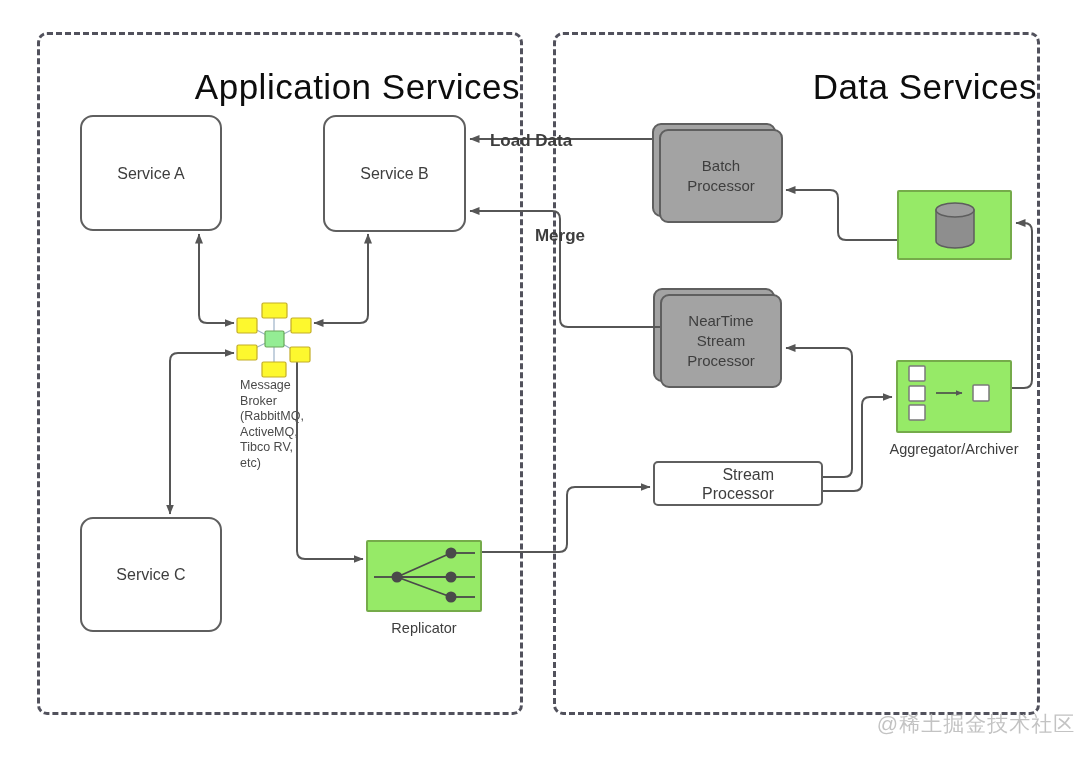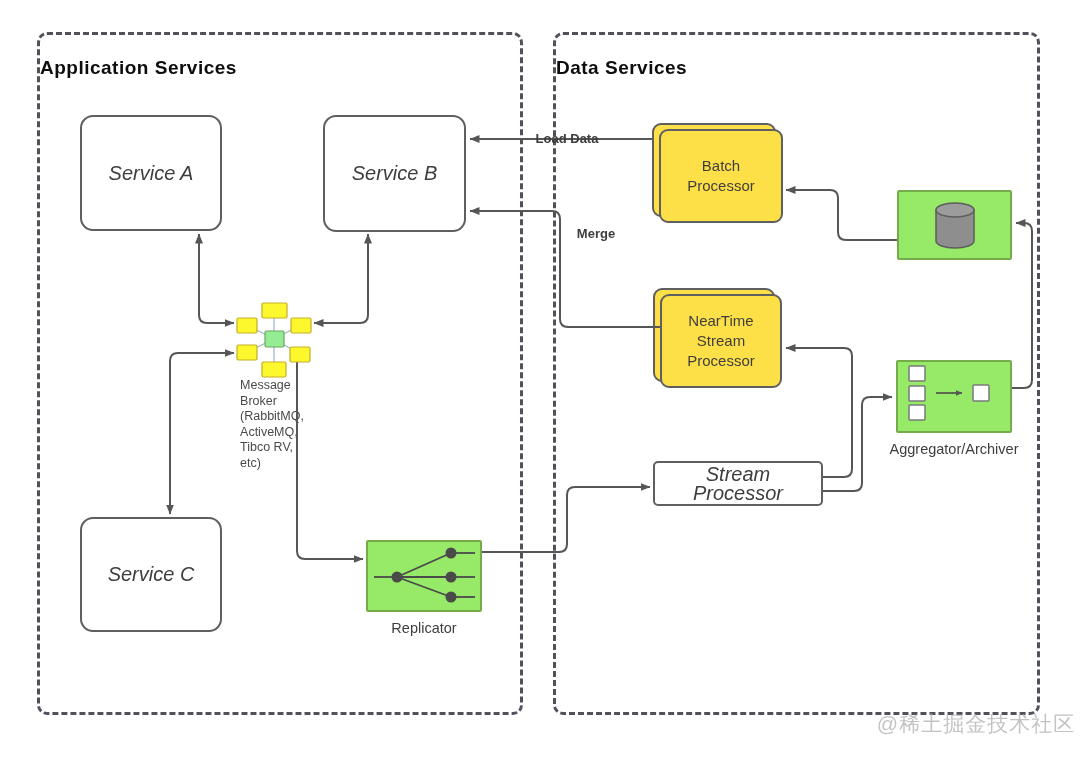--- a/index.html
+++ b/index.html
@@ -10,30 +10,30 @@
     --frame-border:#51515c; --title:#0d0d0d; --watermark:#bdbdbd;
     --spoke:#9db3c8; --dot:#4a4a4a;
     --cyl-fill:#8e8e8e; --cyl-top:#9c9c9c; --cyl-border:#5e5e5e;
   }
   html,body{margin:0;padding:0;background:#fff;}
   body{font-family:"Liberation Sans","DejaVu Sans",sans-serif;}
   .stage{position:relative;width:1080px;height:759px;background:#fff;overflow:hidden;}
 
   .frame{position:absolute;box-sizing:border-box;border:3px dashed var(--frame-border,#51515c);
          border-radius:10px;z-index:1;}
-  .frame-title{position:absolute;top:9px;left:0;right:0;text-align:left;font-size:19px;
-         font-weight:bold;color:var(--title,#0d0d0d);letter-spacing:.5px;}
+  .frame-title{position:absolute;top:9px;left:0;right:0;text-align:right;font-size:35px;
+         font-weight:normal;color:var(--title,#0d0d0d);letter-spacing:.5px;}
 
   .node{position:absolute;box-sizing:border-box;background:#fff;border:2px solid var(--box-border,#5f5f5f);
-        border-radius:13px;display:flex;align-items:center;justify-content:center;text-align:center;
-        font-size:20px;line-height:21px;color:var(--text,#3e3e3e);white-space:pre-line;z-index:2;font-style:italic;}
+        border-radius:13px;display:flex;align-items:center;justify-content:center;text-align:right;
+        font-size:16px;line-height:21px;color:var(--text,#3e3e3e);white-space:pre-line;z-index:2;}
   .rect{border-radius:5px;}
 
   .stack{position:absolute;z-index:2;}
-  .stack .layer{position:absolute;box-sizing:border-box;width:100%;height:100%;background:#fde047;
+  .stack .layer{position:absolute;box-sizing:border-box;width:100%;height:100%;background:#a3a3a3;
         border:2px solid var(--box-border,#5f5f5f);border-radius:9px;}
   .stack .back{left:-7px;top:-6px;}
   .stack .front{left:0;top:0;display:flex;align-items:center;justify-content:center;text-align:center;
         font-size:15px;line-height:20px;color:var(--text,#3e3e3e);white-space:pre-line;}
 
   .gbox{position:absolute;box-sizing:border-box;background:var(--green-fill,#96ea67);
         border:2px solid var(--green-border,#75ab4a);border-radius:2px;z-index:2;}
 
   .caption{position:absolute;transform:translateX(-50%);text-align:center;font-size:14.5px;
         line-height:19px;color:var(--text,#3e3e3e);white-space:pre-line;z-index:3;}
@@ -43,22 +43,22 @@
   svg.wires{position:absolute;left:0;top:0;z-index:4;pointer-events:none;}
   .wire{stroke:var(--line,#565656);stroke-width:2;fill:none;}
   .spoke{stroke:var(--spoke,#9db3c8);stroke-width:1.2;}
   .ybox{fill:var(--yellow-fill,#fdf82e);stroke:var(--yellow-border,#c3ad27);stroke-width:1.2;}
   .gcore{fill:var(--broker-center-fill,#94ed94);stroke:var(--broker-center-border,#6aa85a);stroke-width:1.2;}
   .dotline{stroke:var(--dot,#4a4a4a);stroke-width:1.8;fill:none;}
   .dot{fill:var(--dot,#4a4a4a);}
   .sq{fill:#fff;stroke:#7a7a7a;stroke-width:1.5;}
   marker path{fill:var(--line,#565656);}
 
-  .elabel{position:absolute;transform:translateX(-50%);font-weight:bold;font-size:13px;
-        color:#3d3d3d;z-index:5;white-space:nowrap;margin-left:36px;}
+  .elabel{position:absolute;transform:translateX(-50%);font-weight:bold;font-size:17px;
+        color:#3d3d3d;z-index:5;white-space:nowrap;}
   .watermark{position:absolute;transform:translateX(-50%);font-size:21px;letter-spacing:1px;
         color:var(--watermark,#bdbdbd);opacity:.9;z-index:6;white-space:nowrap;}
 </style>
 </head>
 <body>
 
 <div class="stage">
 
   <section class="frame" style="left:37px;top:32px;width:486px;height:683px">
     <h1 class="frame-title">Application Services</h1>

